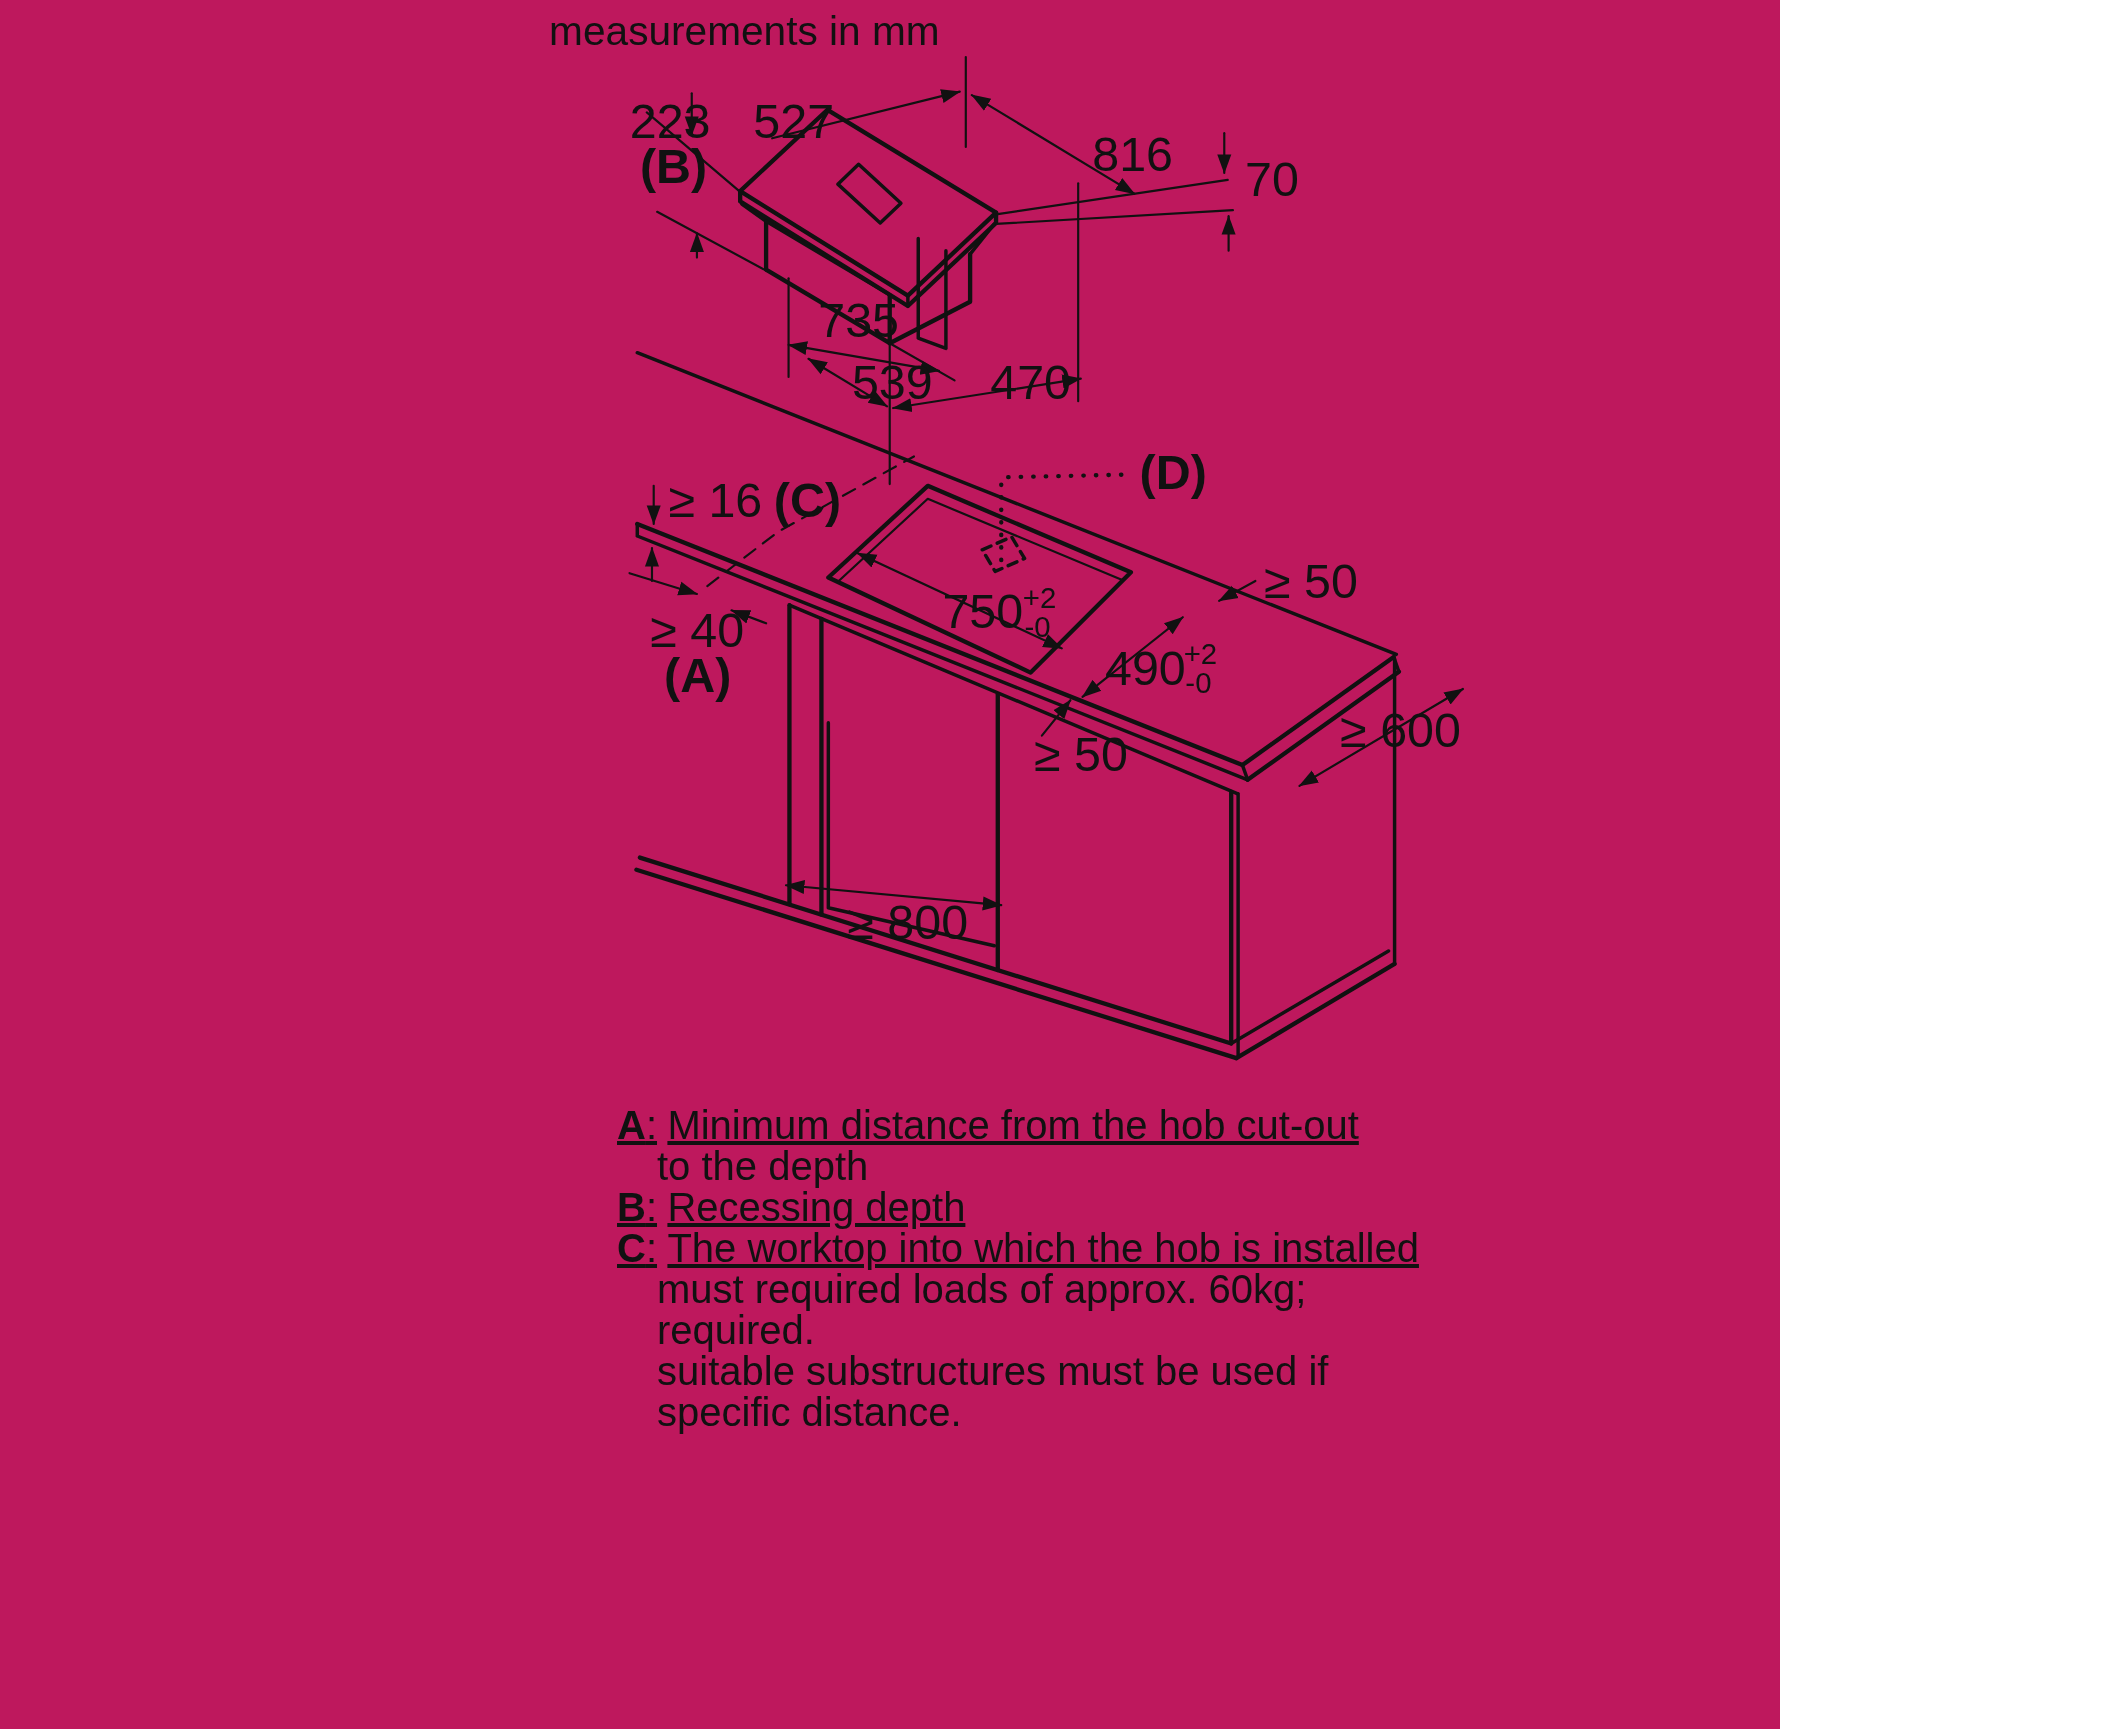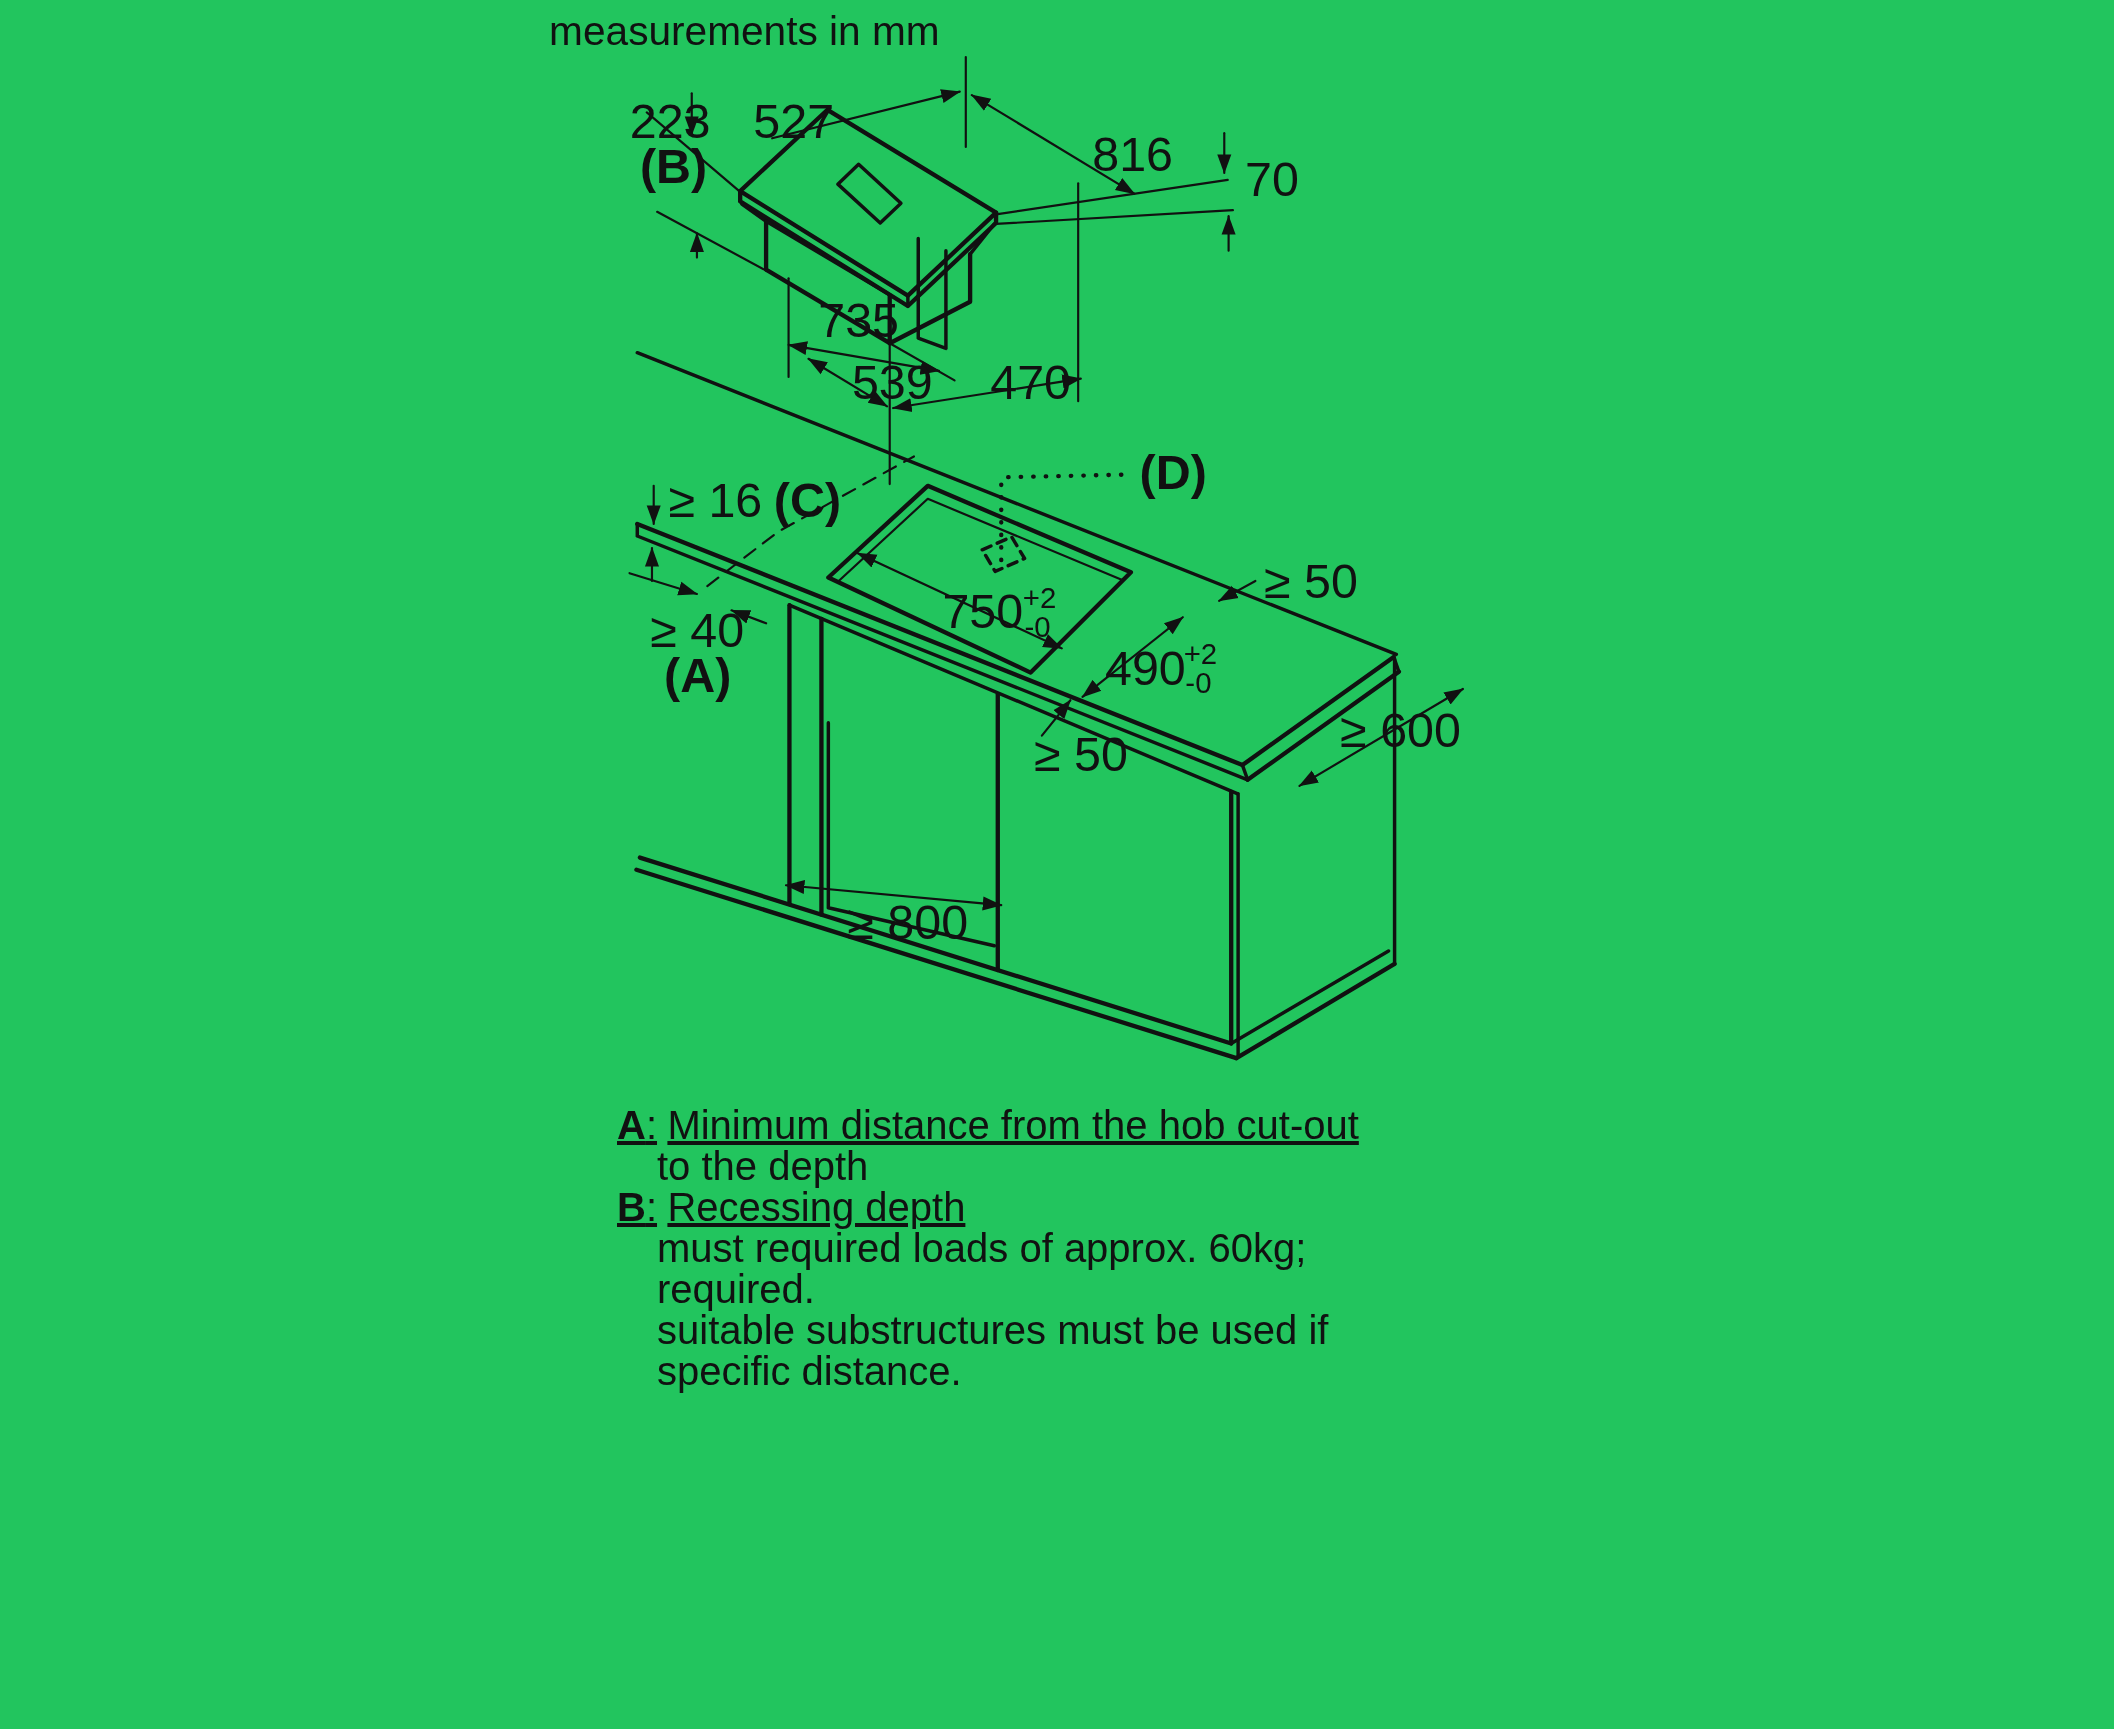--- a/index.html
+++ b/index.html
@@ -1,16 +1,16 @@
 <!DOCTYPE html>
 <html style="font-size:14px"><head>
 <meta charset="utf-8">
 <style>
   html,body{margin:0;padding:0;background:#ffffff;}
-  #stage{position:relative;width:2114px;height:1729px;background:#22c55e;overflow:hidden;
+  #stage{position:relative;width:1780px;height:1729px;background:#be185d;overflow:hidden;
          font-family:"Liberation Sans",sans-serif;color:#111;}
   svg{position:absolute;left:0;top:0;}
   svg text{fill:#111;font-family:"Liberation Sans",sans-serif;}
   .dim{font-size:56px;}
   .tol{font-size:34px;}
   .lbl{font-size:56px;font-weight:bold;}
   .ttl{font-size:47px;}
   .ln{stroke:#111;fill:none;stroke-linecap:round;stroke-linejoin:round;}
   .w5{stroke-width:5px;}
   .w4{stroke-width:4px;}
@@ -151,20 +151,23 @@
 </svg>
 
   <div id="legend">
     <div class="li first">
       <span class="k">A</span><span class="c">:</span><span>Minimum distance from the hob cut-out</span>
     </div>
     <div class="li">to the depth</div>
     <div class="li first">
       <span class="k">B</span><span class="c">:</span><span>Recessing depth</span>
     </div>
+    <div class="li first">
+      <span class="k">C</span><span class="c">:</span><span>The worktop into which the hob is installed</span>
+    </div>
     <div class="li">must required loads of approx. 60kg;</div>
     <div class="li">required.</div>
     <div class="li">suitable substructures must be used if</div>
     <div class="li">specific distance.</div>
   </div>
 
 </div>
 
 
 </body></html>

